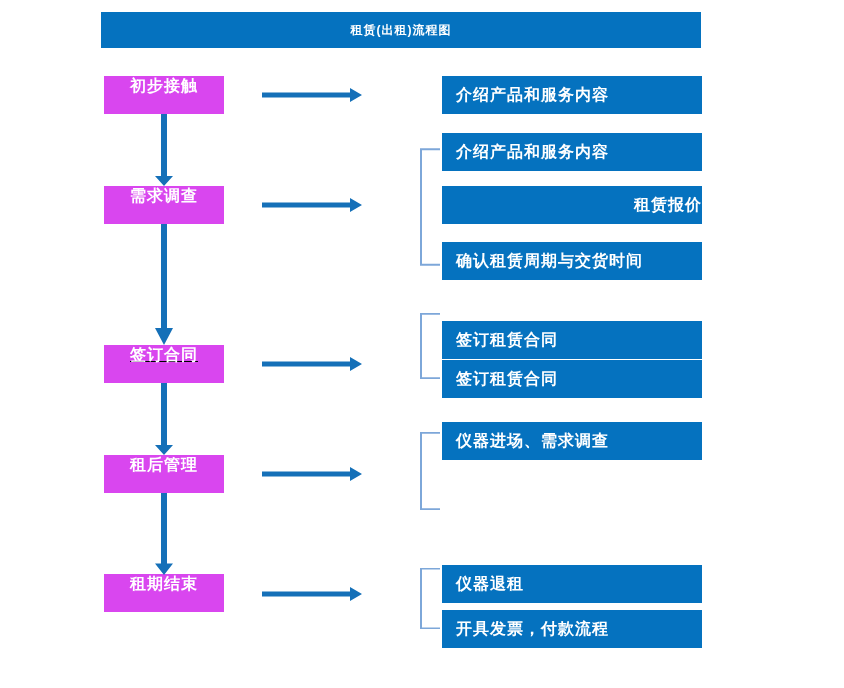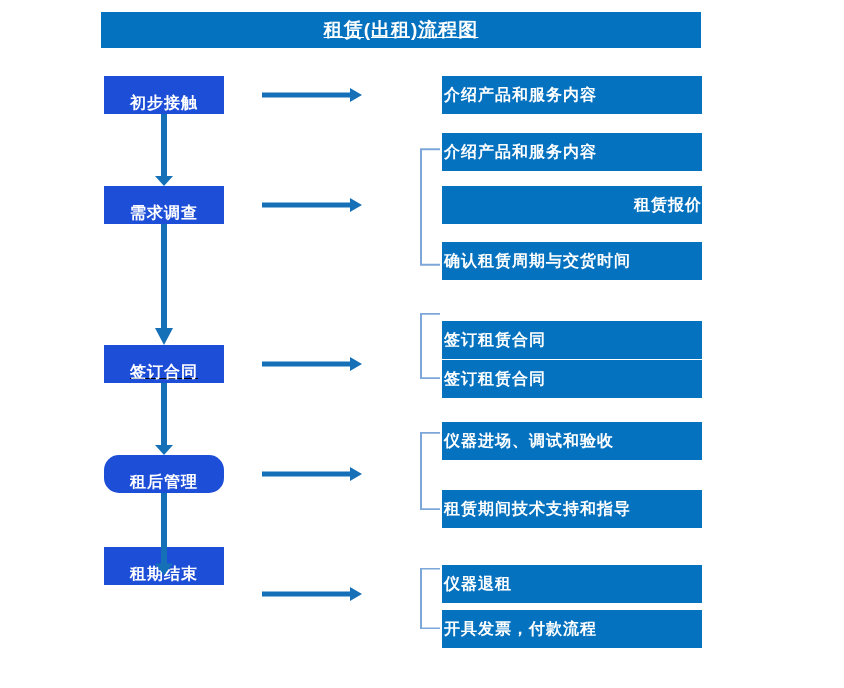--- a/index.html
+++ b/index.html
@@ -27,56 +27,55 @@
     top: 12px;
     width: 600px;
     height: 36px;
     background: #0572BF;
     display: flex;
     align-items: center;
     justify-content: center;
   }
   .title-bar .title-text {
     color: #ffffff;
-    font-size: 19px;
+    font-size: 12px;
     font-weight: bold;
     letter-spacing: 1px;
     white-space: nowrap;
-    text-decoration: underline;
   }
 
   
   .stage-box {
     position: absolute;
     left: 104px;
     width: 120px;
     height: 38px;
-    background: #1d4ed8;
+    background: #d946ef;
     display: flex;
-    align-items: flex-end;
+    align-items: flex-start;
     justify-content: center;
   }
   .stage-box .stage-label {
     color: #ffffff;
     font-size: 16px;
     font-weight: bold;
     letter-spacing: 1px;
     white-space: nowrap;
   }
 
   
   .detail-box {
     position: absolute;
     left: 442px;
     width: 260px;
     height: 38px;
     background: #0572BF;
     display: flex;
     align-items: center;
-    padding-left: 2px;
+    padding-left: 14px;
     box-sizing: border-box;
   }
   .detail-box .detail-label {
     color: #ffffff;
     font-size: 16px;
     font-weight: bold;
     letter-spacing: 1px;
     white-space: nowrap;
   }
 
@@ -113,24 +112,24 @@
 
   <div class="stage-box" id="stage-0" style="top: 76px;">
     <span class="stage-label">初步接触</span>
   </div>
   <div class="stage-box" id="stage-1" style="top: 186px;">
     <span class="stage-label">需求调查</span>
   </div>
   <div class="stage-box" id="stage-2" style="top: 345px; text-decoration: underline;">
     <span class="stage-label">签订合同</span>
   </div>
-  <div class="stage-box" id="stage-3" style="top: 455px; border-radius: 15px;">
+  <div class="stage-box" id="stage-3" style="top: 455px;">
     <span class="stage-label">租后管理</span>
   </div>
-  <div class="stage-box" id="stage-4" style="top: 547px;">
+  <div class="stage-box" id="stage-4" style="top: 574px;">
     <span class="stage-label">租期结束</span>
   </div>
 
   <div class="detail-box" id="detail-0" style="top: 76px;">
     <span class="detail-label">介绍产品和服务内容</span>
   </div>
   <div class="detail-box" id="detail-1" style="top: 133px;">
     <span class="detail-label">介绍产品和服务内容</span>
   </div>
   <div class="detail-box" id="detail-2" style="top: 186px; justify-content: flex-end;">
@@ -139,24 +138,21 @@
   <div class="detail-box" id="detail-3" style="top: 242px;">
     <span class="detail-label">确认租赁周期与交货时间</span>
   </div>
   <div class="detail-box" id="detail-4" style="top: 321px;">
     <span class="detail-label">签订租赁合同</span>
   </div>
   <div class="detail-box" id="detail-5" style="top: 360px;">
     <span class="detail-label">签订租赁合同</span>
   </div>
   <div class="detail-box" id="detail-6" style="top: 422px;">
-    <span class="detail-label">仪器进场、调试和验收</span>
-  </div>
-  <div class="detail-box" id="detail-7" style="top: 490px;">
-    <span class="detail-label">租赁期间技术支持和指导</span>
+    <span class="detail-label">仪器进场、需求调查</span>
   </div>
   <div class="detail-box" id="detail-8" style="top: 565px;">
     <span class="detail-label">仪器退租</span>
   </div>
   <div class="detail-box" id="detail-9" style="top: 610px;">
     <span class="detail-label">开具发票，付款流程</span>
   </div>
 
   <div class="h-arrow" id="harrow-0" style="top: 86px;">
     <svg width="100" height="18" viewBox="0 0 100 18" xmlns="http://www.w3.org/2000/svg">

